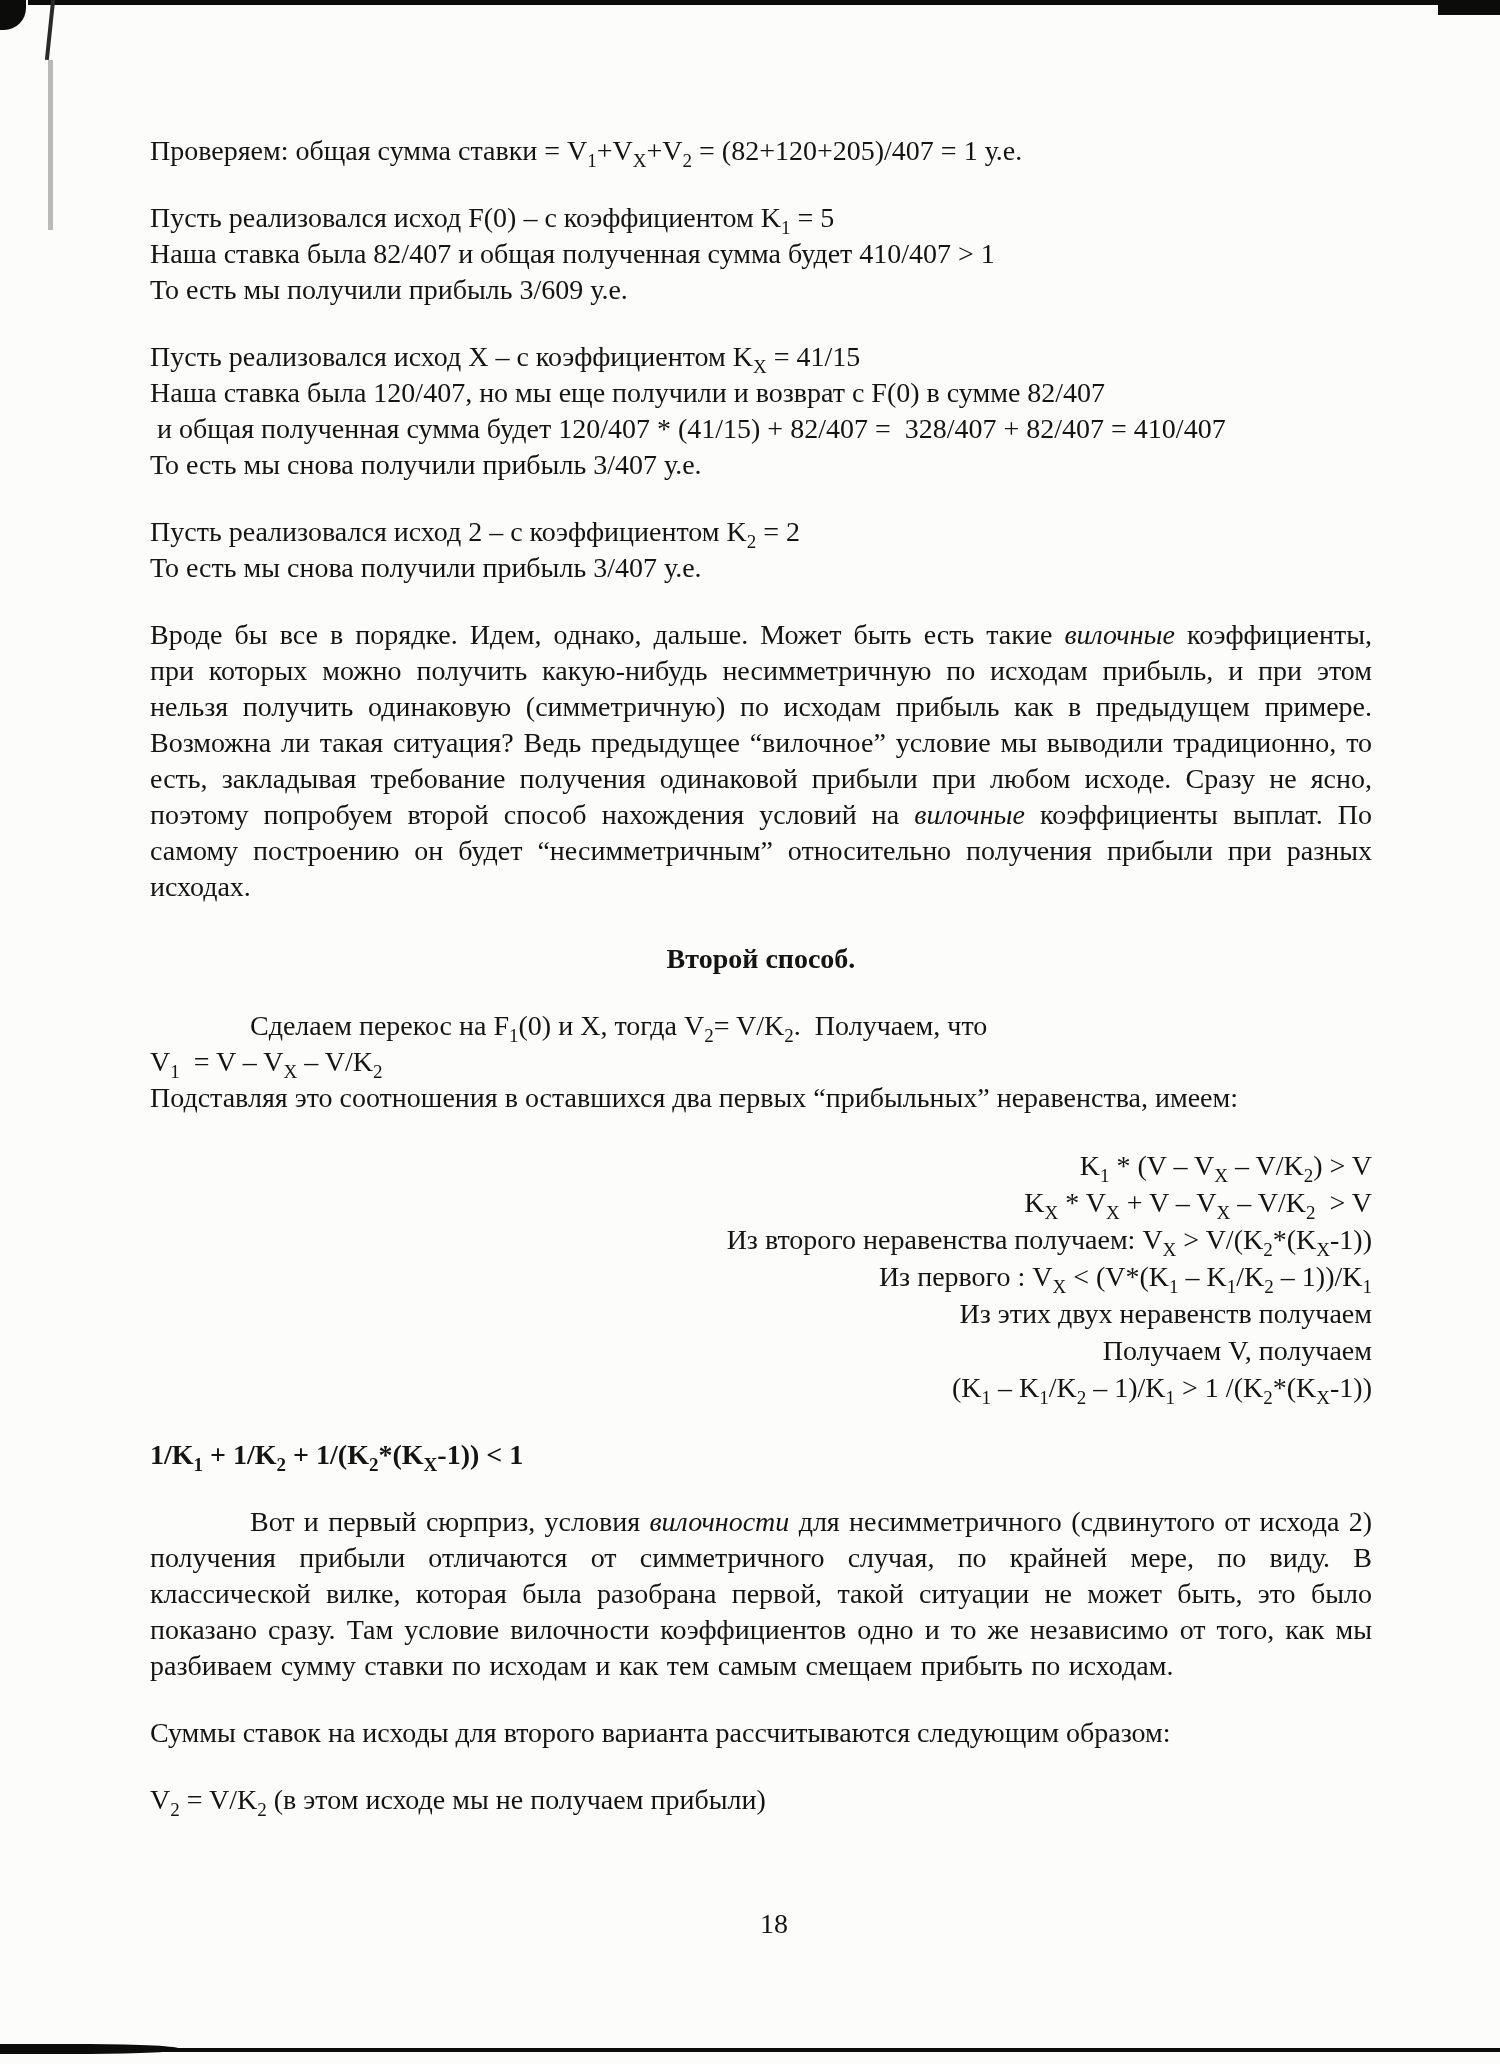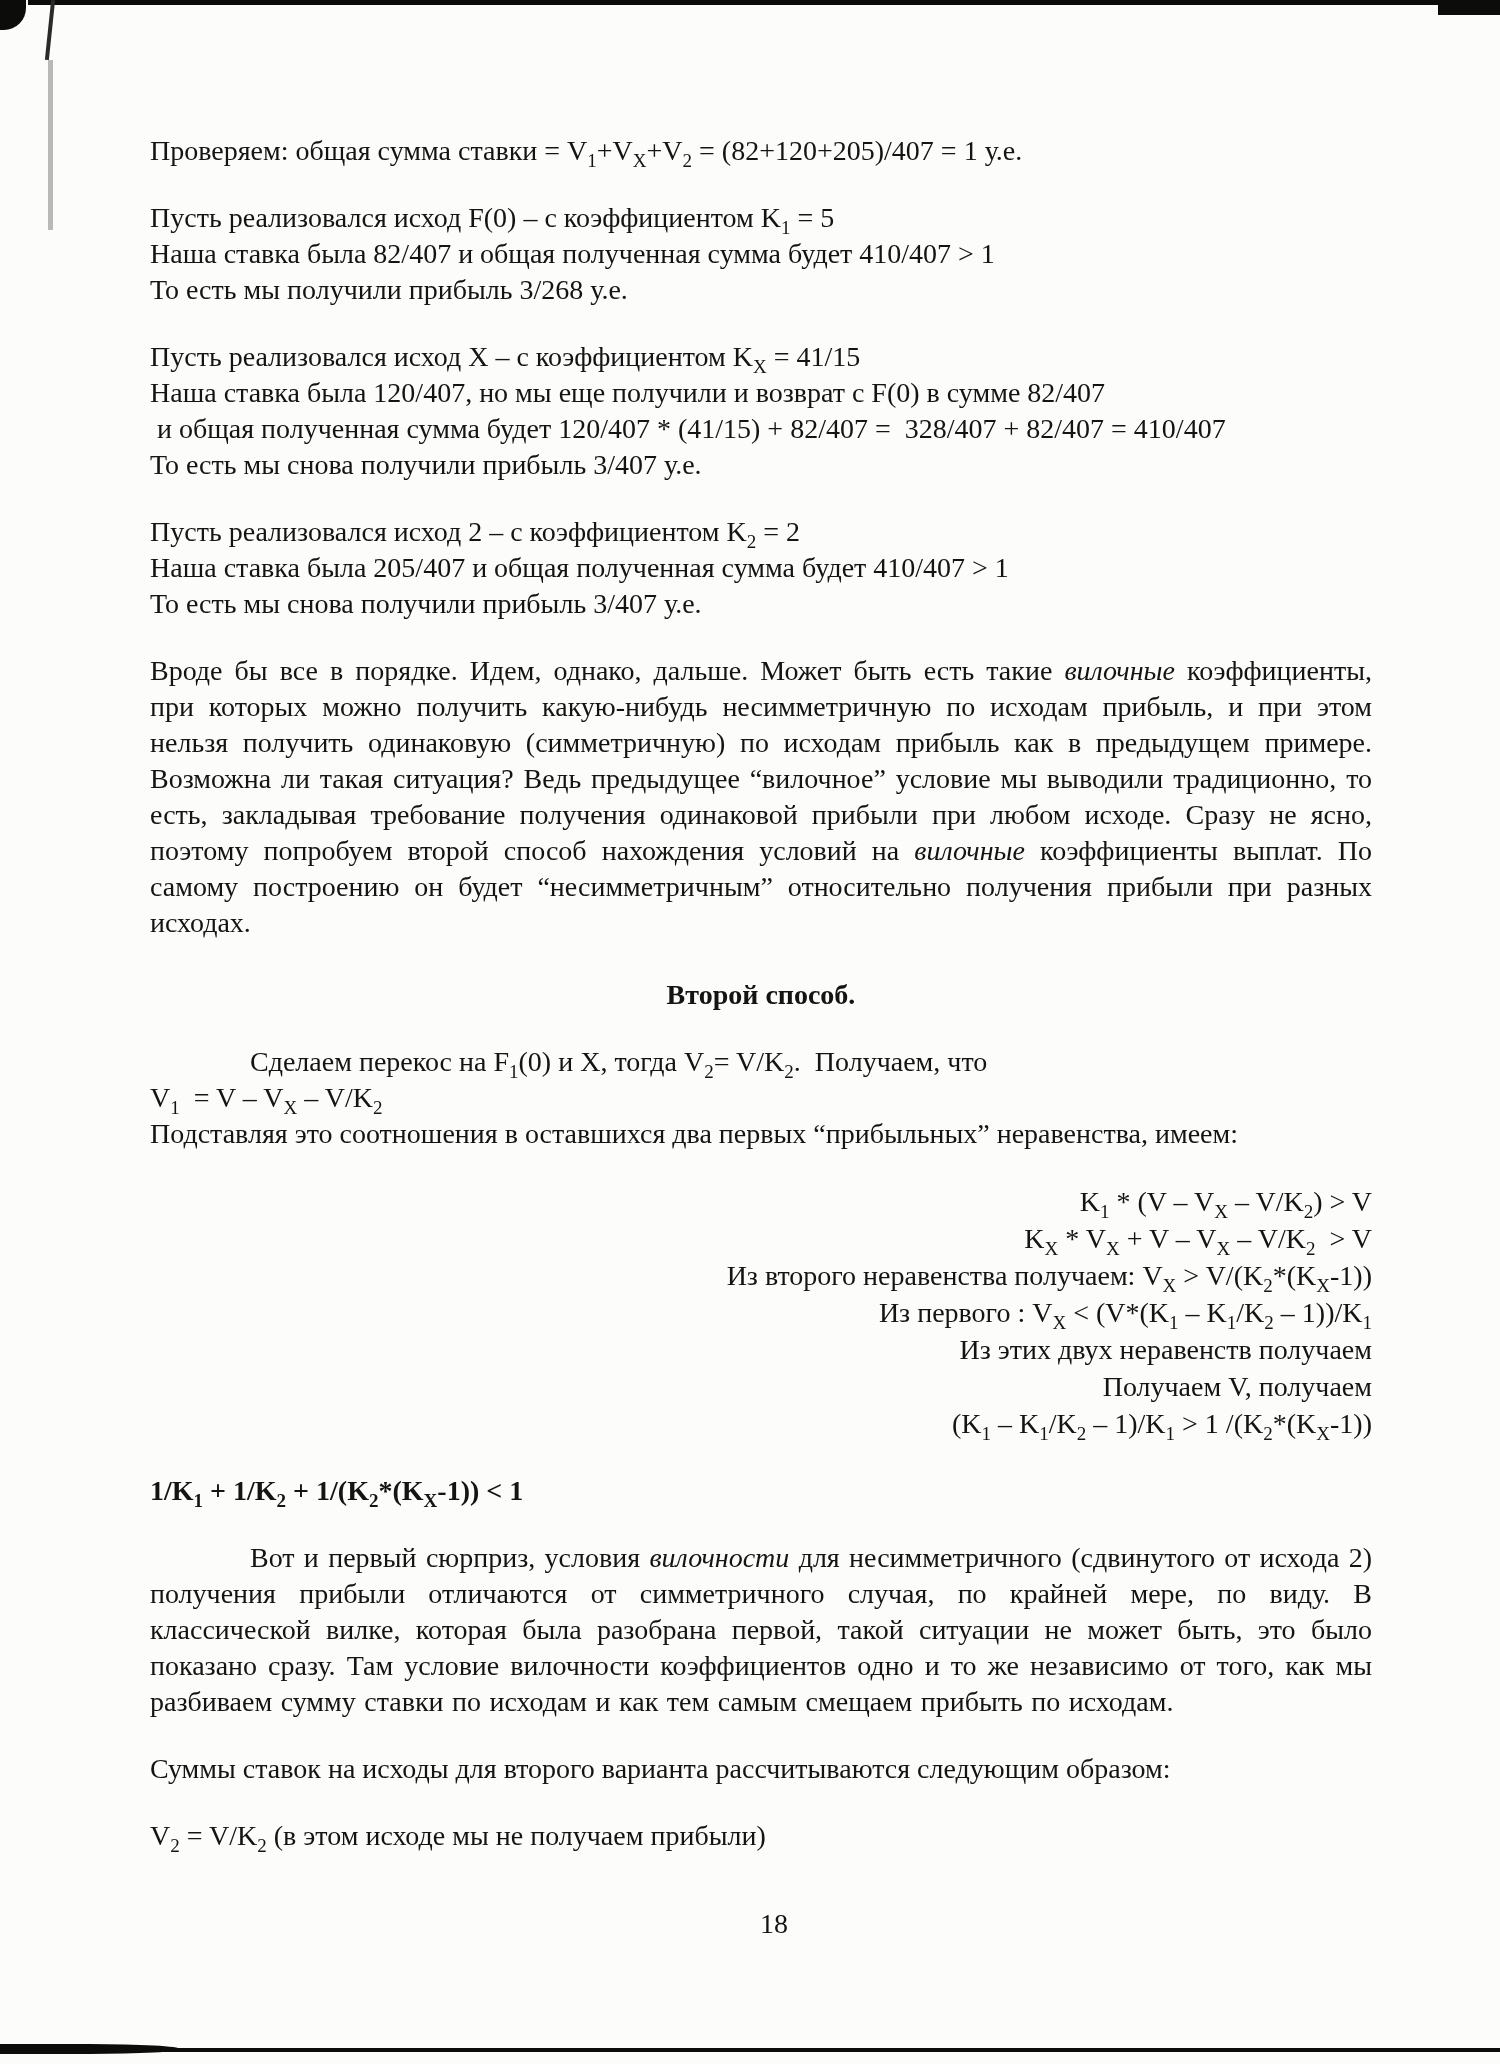--- a/index.html
+++ b/index.html
@@ -53,31 +53,30 @@
   <div class="artifact bottom-left-wedge"></div>
   <div class="artifact bottom-line"></div>
 
   <div class="content">
       <div class="block">
         <div class="line">Проверяем: общая сумма ставки = V<sub>1</sub>+V<sub>X</sub>+V<sub>2</sub> = (82+120+205)/407 = 1 у.е.</div>
       </div>
       <div class="block">
         <div class="line">Пусть реализовался исход F(0) – с коэффициентом K<sub>1</sub> = 5</div>
         <div class="line">Наша ставка была 82/407 и общая полученная сумма будет 410/407 &gt; 1</div>
-        <div class="line">То есть мы получили прибыль 3/268 у.е.</div>
+        <div class="line">То есть мы получили прибыль 3/609 у.е.</div>
       </div>
       <div class="block">
         <div class="line">Пусть реализовался исход X – с коэффициентом K<sub>X</sub> = 41/15</div>
         <div class="line">Наша ставка была 120/407, но мы еще получили и возврат с F(0) в сумме 82/407</div>
         <div class="line"> и общая полученная сумма будет 120/407 * (41/15) + 82/407 =  328/407 + 82/407 = 410/407</div>
         <div class="line">То есть мы снова получили прибыль 3/407 у.е.</div>
       </div>
       <div class="block">
         <div class="line">Пусть реализовался исход 2 – с коэффициентом K<sub>2</sub> = 2</div>
-        <div class="line">Наша ставка была 205/407 и общая полученная сумма будет 410/407 &gt; 1</div>
         <div class="line">То есть мы снова получили прибыль 3/407 у.е.</div>
       </div>
       <div class="block justify">Вроде бы все в порядке. Идем, однако, дальше. Может быть есть такие <em>вилочные</em> коэффициенты, при которых можно получить какую-нибудь несимметричную по исходам прибыль,  и при этом нельзя получить одинаковую (симметричную) по исходам прибыль как в предыдущем примере. Возможна ли такая ситуация? Ведь предыдущее “вилочное” условие мы выводили традиционно, то есть, закладывая требование получения одинаковой прибыли при любом исходе. Сразу не ясно, поэтому попробуем второй способ нахождения условий на <em>вилочные</em> коэффициенты выплат.  По самому построению он будет “несимметричным” относительно получения прибыли при разных исходах.</div>
       <div class="block heading">Второй способ.</div>
       <div class="block first-indent">
         <div class="line">Сделаем перекос на F<sub>1</sub>(0) и X, тогда V<sub>2</sub>= V/K<sub>2</sub>.  Получаем, что</div>
         <div class="line">V<sub>1</sub>  = V – V<sub>X</sub> – V/K<sub>2</sub></div>
         <div class="line">Подставляя это соотношения в оставшихся два первых “прибыльных” неравенства, имеем:</div>
       </div>
       <div class="block formulas">

